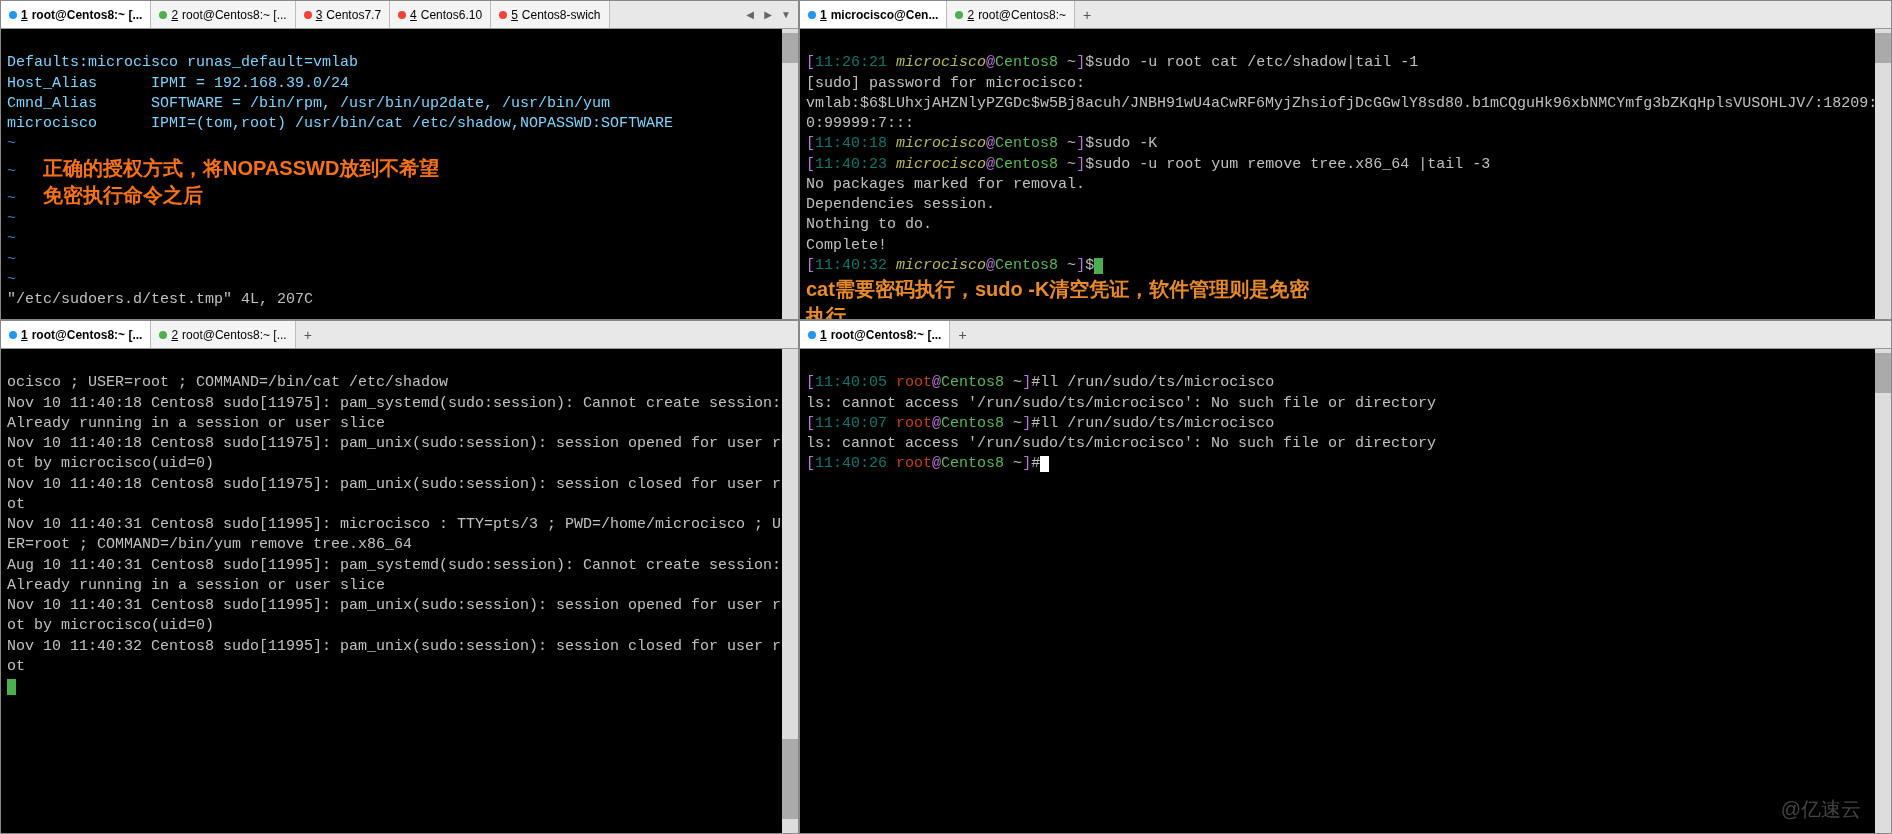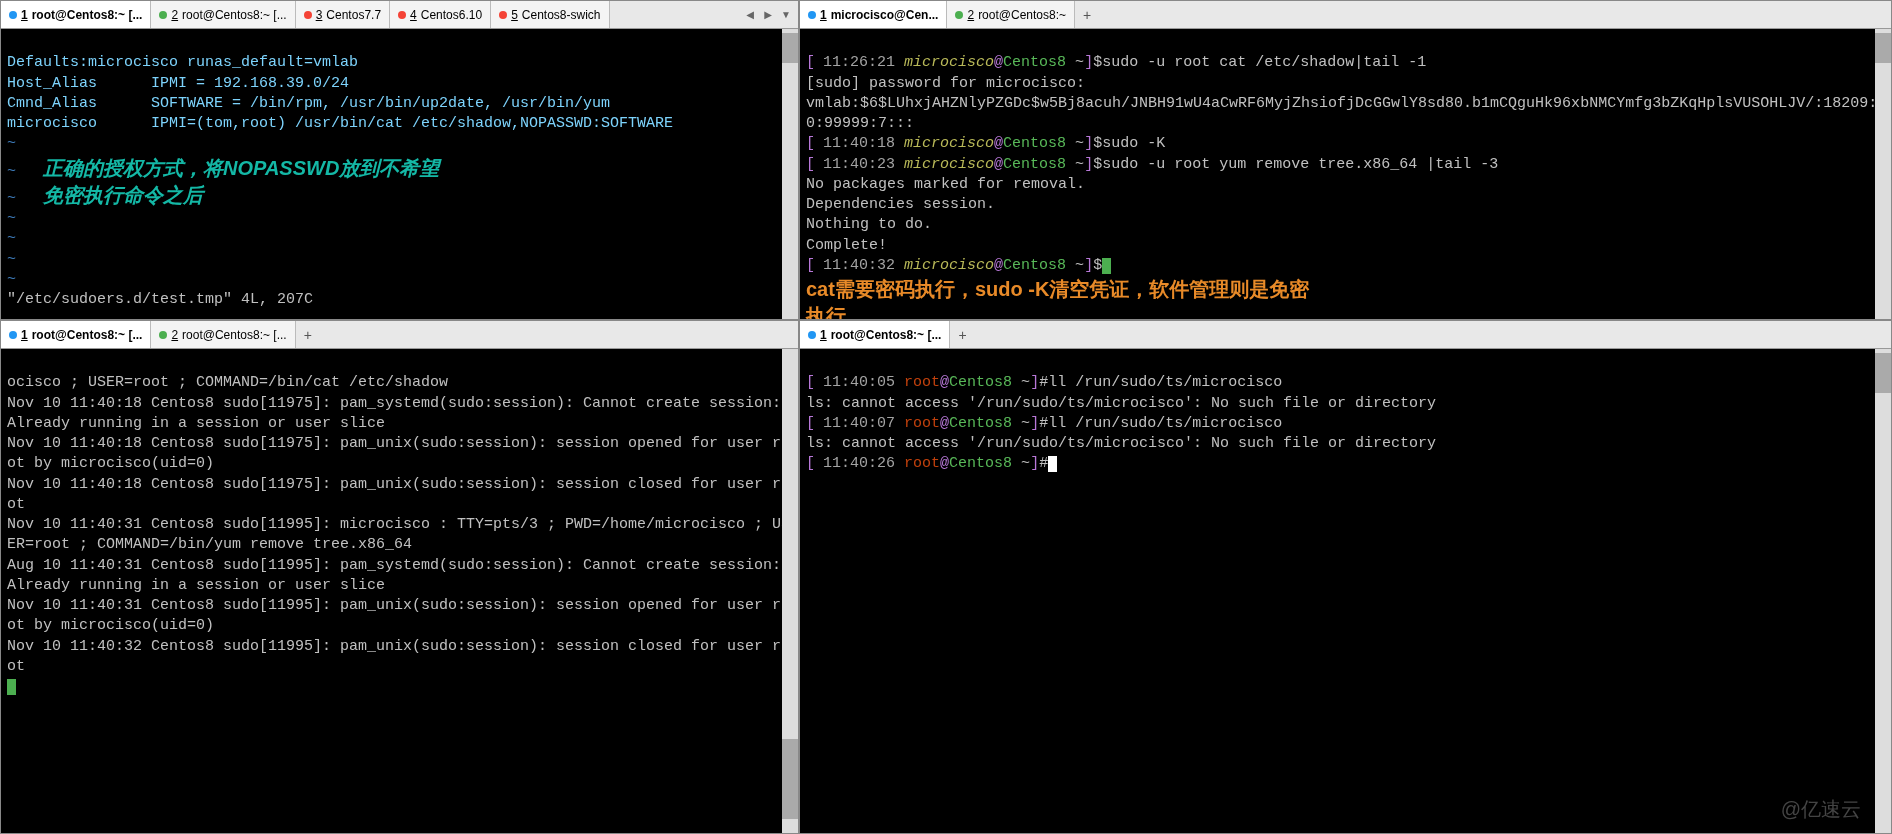--- a/index.html
+++ b/index.html
@@ -14,23 +14,23 @@
 .dot.red { background: #f44336; }
 .tabnum { text-decoration: underline; }
 .addtab { padding: 0 8px; font-size: 14px; color: #555; cursor: pointer; }
 .navbtns { margin-left: auto; display: flex; gap: 2px; padding-right: 4px; }
 .navbtn { width: 16px; text-align: center; color: #666; font-size: 10px; cursor: pointer; }
 .terminal { flex: 1; background: #000; color: #ccc; font-family: "Consolas","Courier New",monospace; font-size: 15px; line-height: 1.35; padding: 4px 6px; overflow: hidden; position: relative; white-space: pre-wrap; word-break: break-all; }
 .scrollbar { position: absolute; right: 0; top: 0; width: 16px; height: 100%; background: #ddd; }
 .sbthumb { background: #aaa; width: 100%; }
 .tilde { color: #3f7fbf; }
 .yellow { color: #7dd3fc; }
-.orange { color: #14b8a6; font-family: "Microsoft YaHei","SimSun",sans-serif; font-weight: bold; font-size: 20px; font-style: italic; }
+.orange { color: #f97316; font-family: "Microsoft YaHei","SimSun",sans-serif; font-weight: bold; font-size: 20px; }
 .overlay2 { color: #e88a28; font-family: "Microsoft YaHei","SimSun",sans-serif; font-weight: bold; font-size: 20px; }
-.ts { color: #a3a3a3; margin-left: 8px; }
+.ts { color: #0f766e; }
 .user { color: #b8b858; font-style: italic; }
 .at { color: #b878d8; }
 .host { color: #58b858; }
 .path { color: #c0c0c0; }
 .bracket { color: #b878d8; }
 .cmdtxt { color: #c0c0c0; }
 .rootuser { color: #c2410c; margin-top: 8px; }
 .cursor { display: inline-block; width: 9px; height: 16px; background: #4caf50; vertical-align: text-bottom; }
 .cursor.white { background: #fff; }
 .watermark { position: absolute; right: 30px; bottom: 10px; color: #888; font-size: 20px; opacity: 0.5; font-family: sans-serif; }

